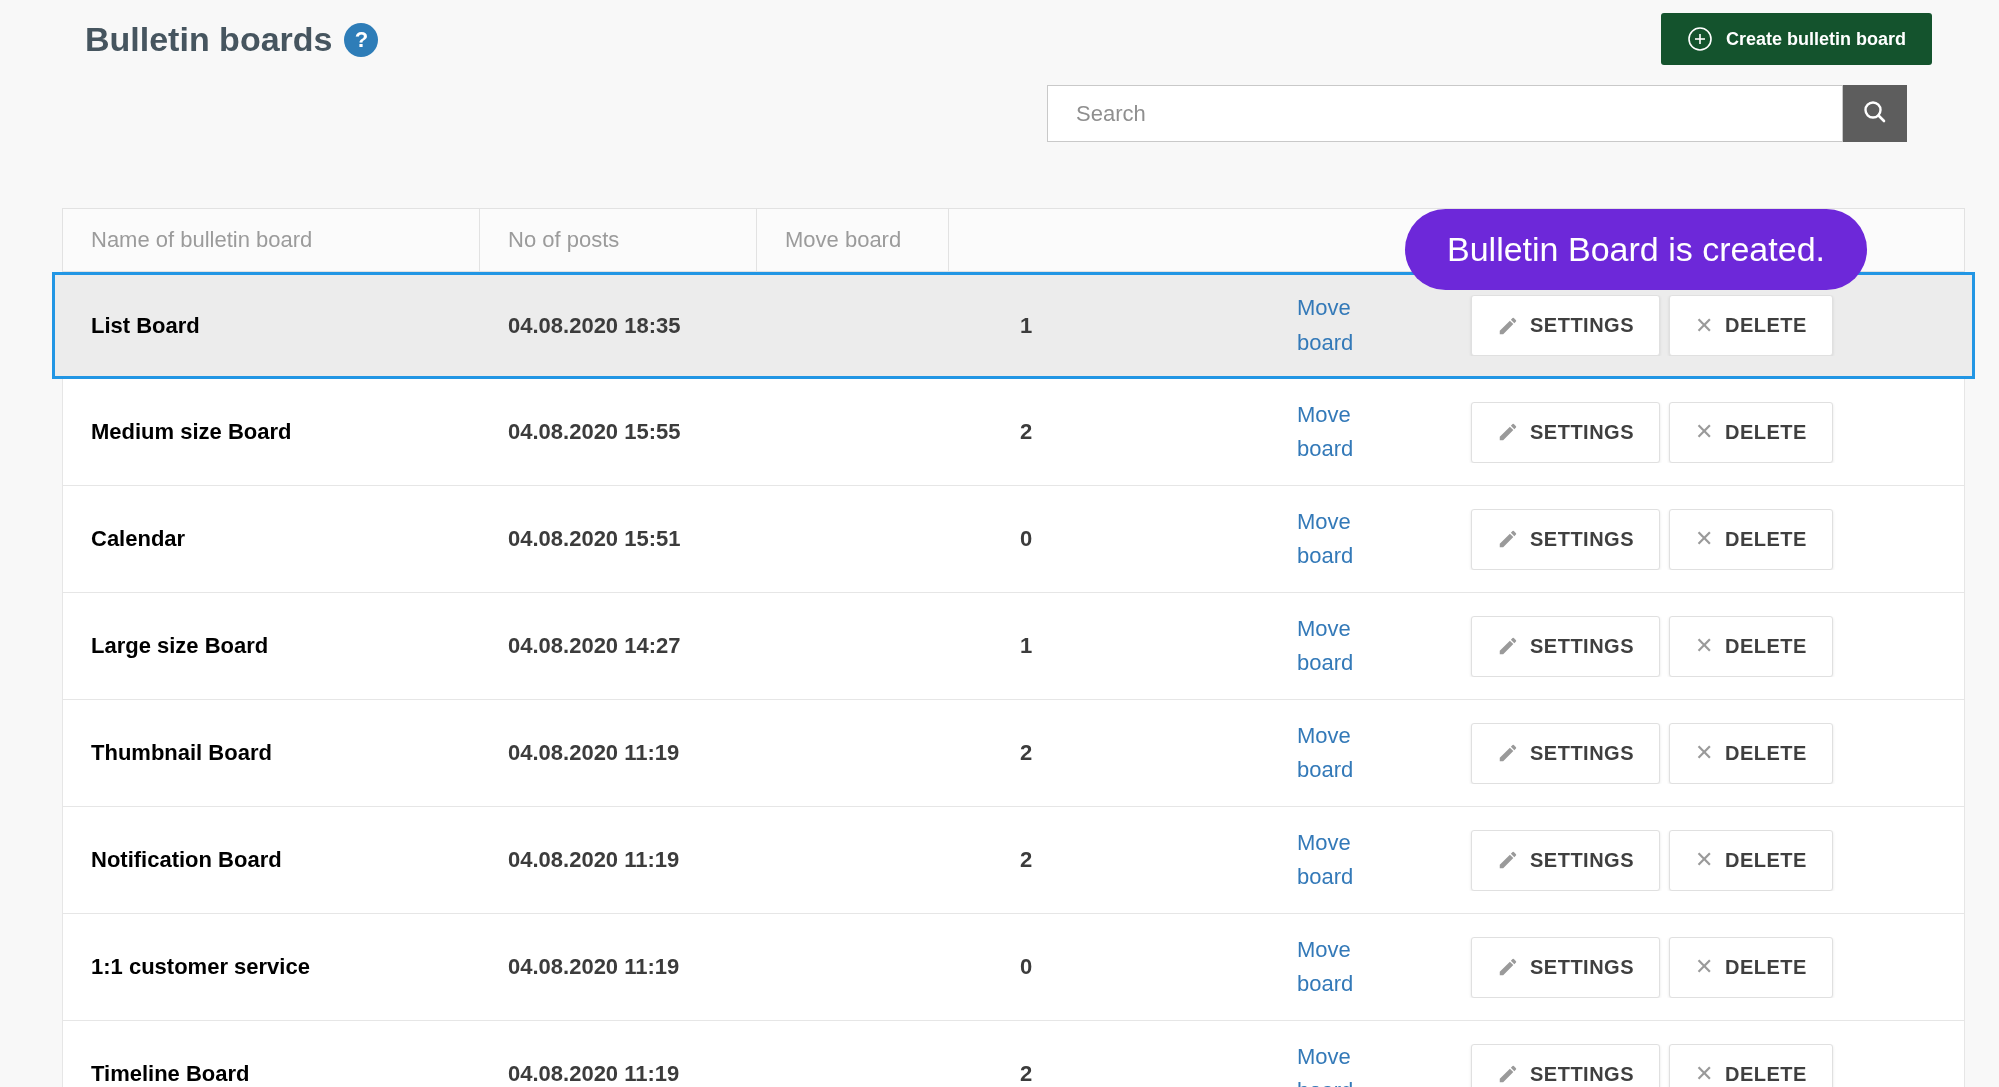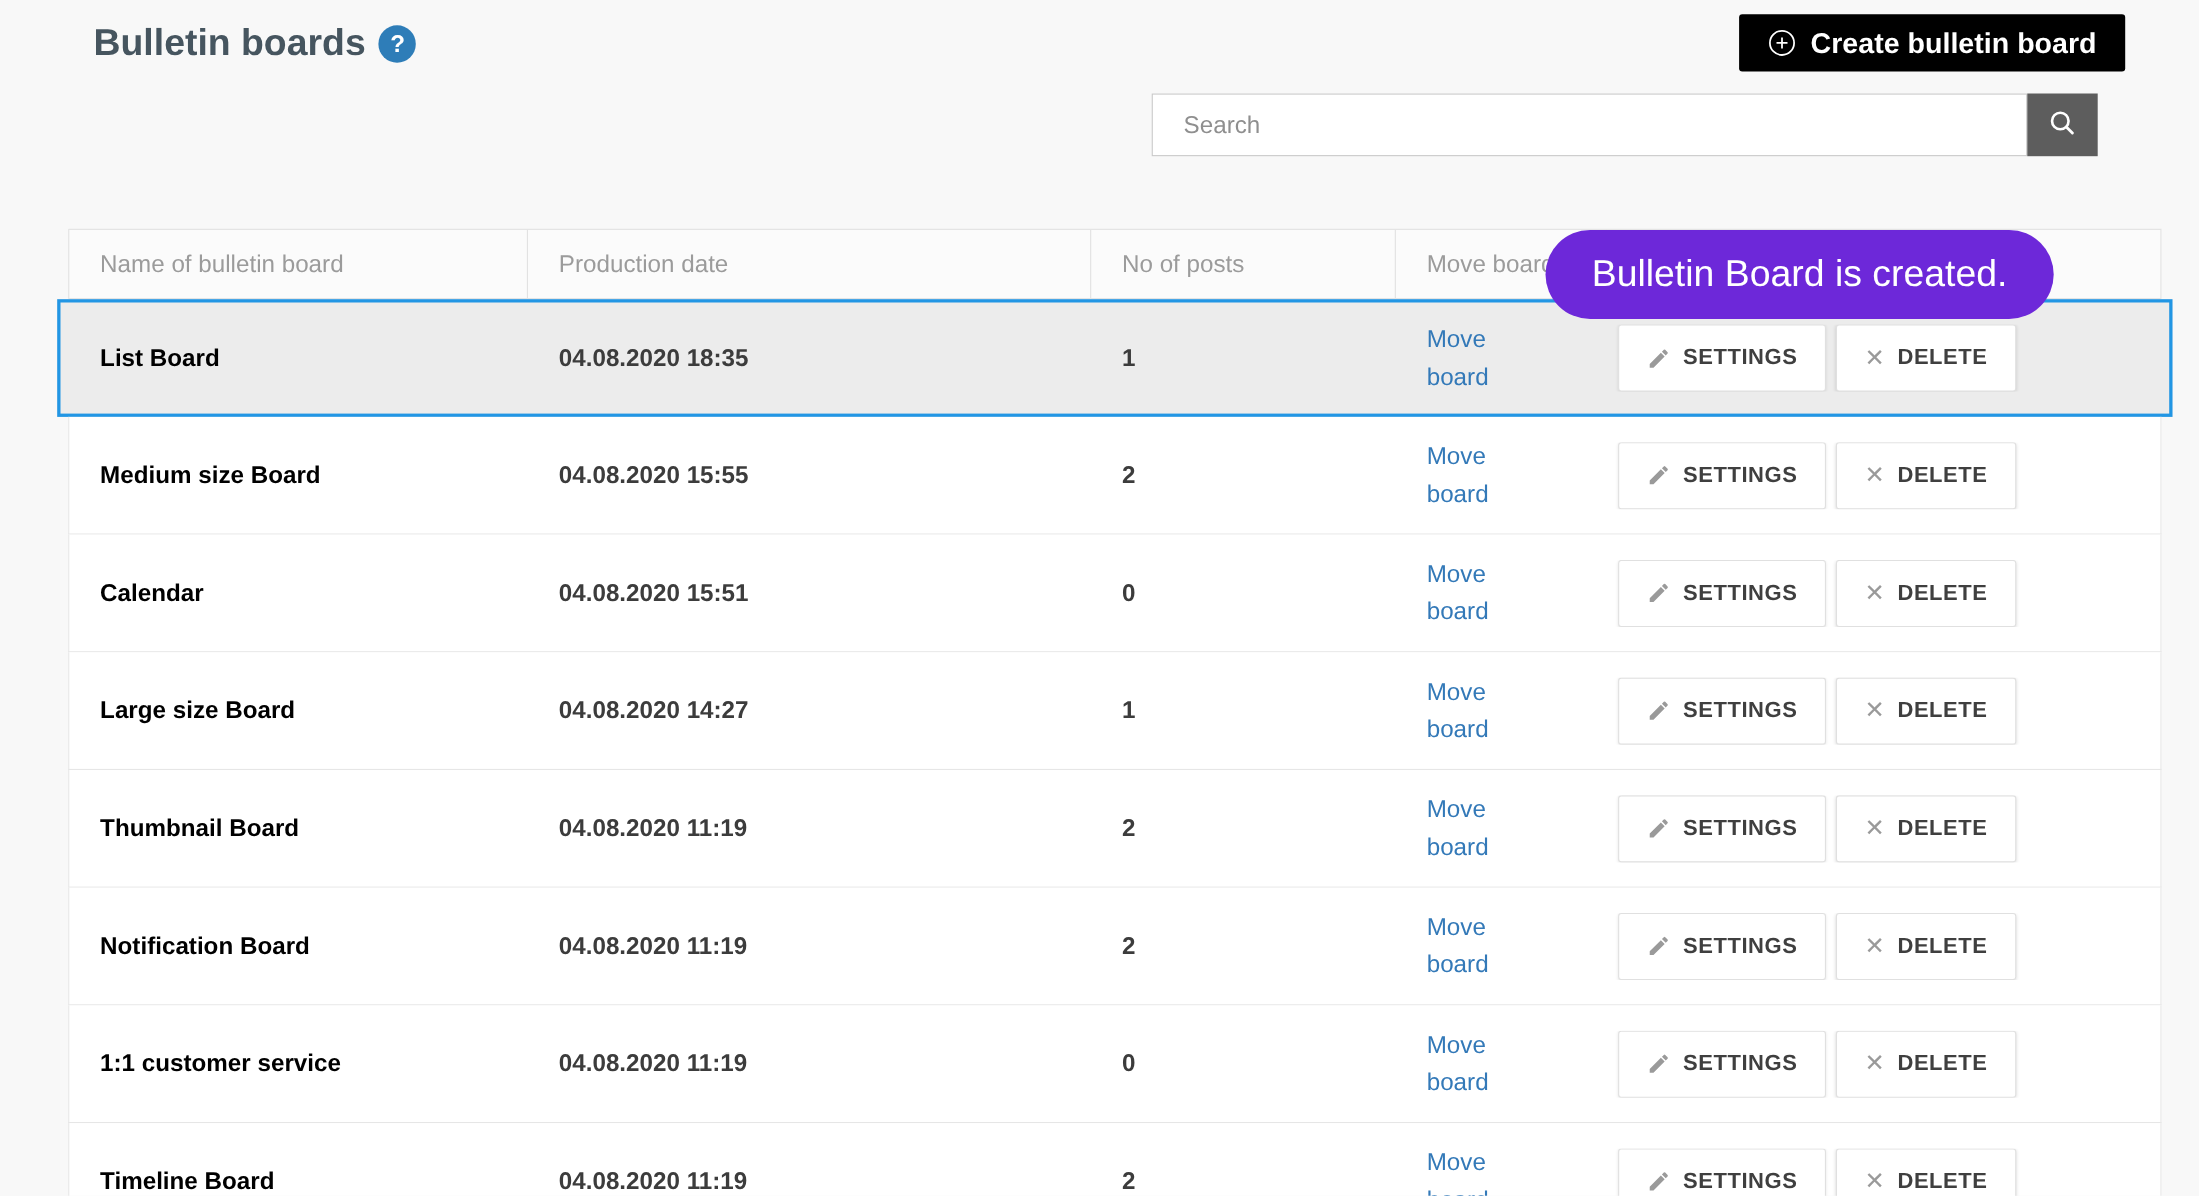--- a/index.html
+++ b/index.html
@@ -19,22 +19,22 @@
   }
   .help-icon {
     width:34px; height:34px; border-radius:50%;
     background:#2e7db8; color:#fff;
     font-size:22px; font-weight:700;
     display:flex; align-items:center; justify-content:center;
     cursor:pointer;
   }
   .create-btn {
     position:absolute; right:67px; top:13px; height:52px;
-    background:#000000; color:#fff; border:none; border-radius:3px;
-    font-family:inherit; font-size:26px; font-weight:700;
+    background:#14532d; color:#fff; border:none; border-radius:3px;
+    font-family:inherit; font-size:18px; font-weight:700;
     display:flex; align-items:center; gap:13px; padding:0 26px;
     cursor:pointer;
   }
   .create-btn svg { display:block; }
 
   
   .search-row {
     position:absolute; left:1047px; top:85px; width:860px; height:57px;
     display:flex;
   }
@@ -149,21 +149,20 @@
         <circle cx="13" cy="13" r="7.5" stroke="#ffffff" stroke-width="2.4"></circle>
         <line x1="18.5" y1="18.5" x2="24" y2="24" stroke="#ffffff" stroke-width="2.6" stroke-linecap="round"></line>
       </svg>
     </span>
   </button>
 </div>
 
 <div class="board-table">
   <div class="thead">
     <div class="th c-name">Name of bulletin board</div>
-    <div class="th c-date">Production date</div>
     <div class="th c-posts">No of posts</div>
     <div class="th c-move">Move board</div>
     <div class="th c-actions"></div>
   </div>
   <div id="tbody">
       <div class="trow selected">
     <div class="td c-name">
       <a class="board-link">List Board</a>
     </div>
     <div class="td c-date">04.08.2020 18:35</div>

